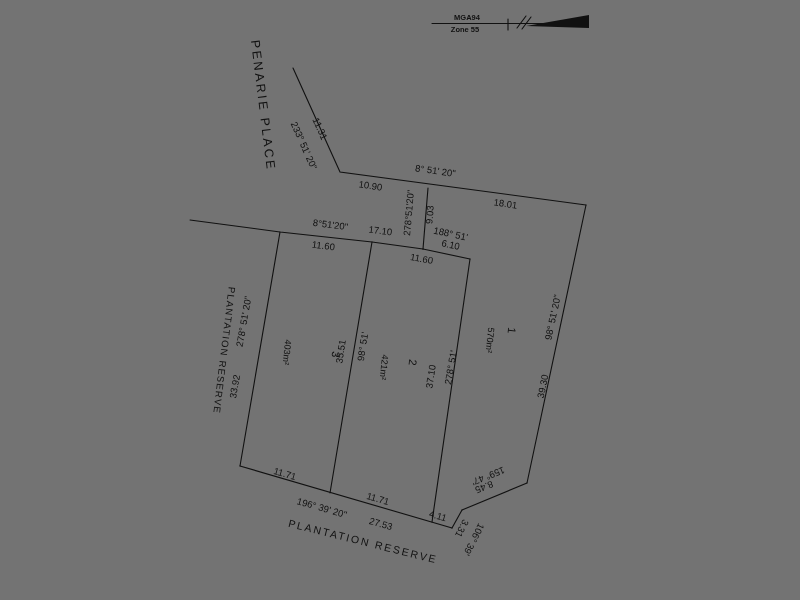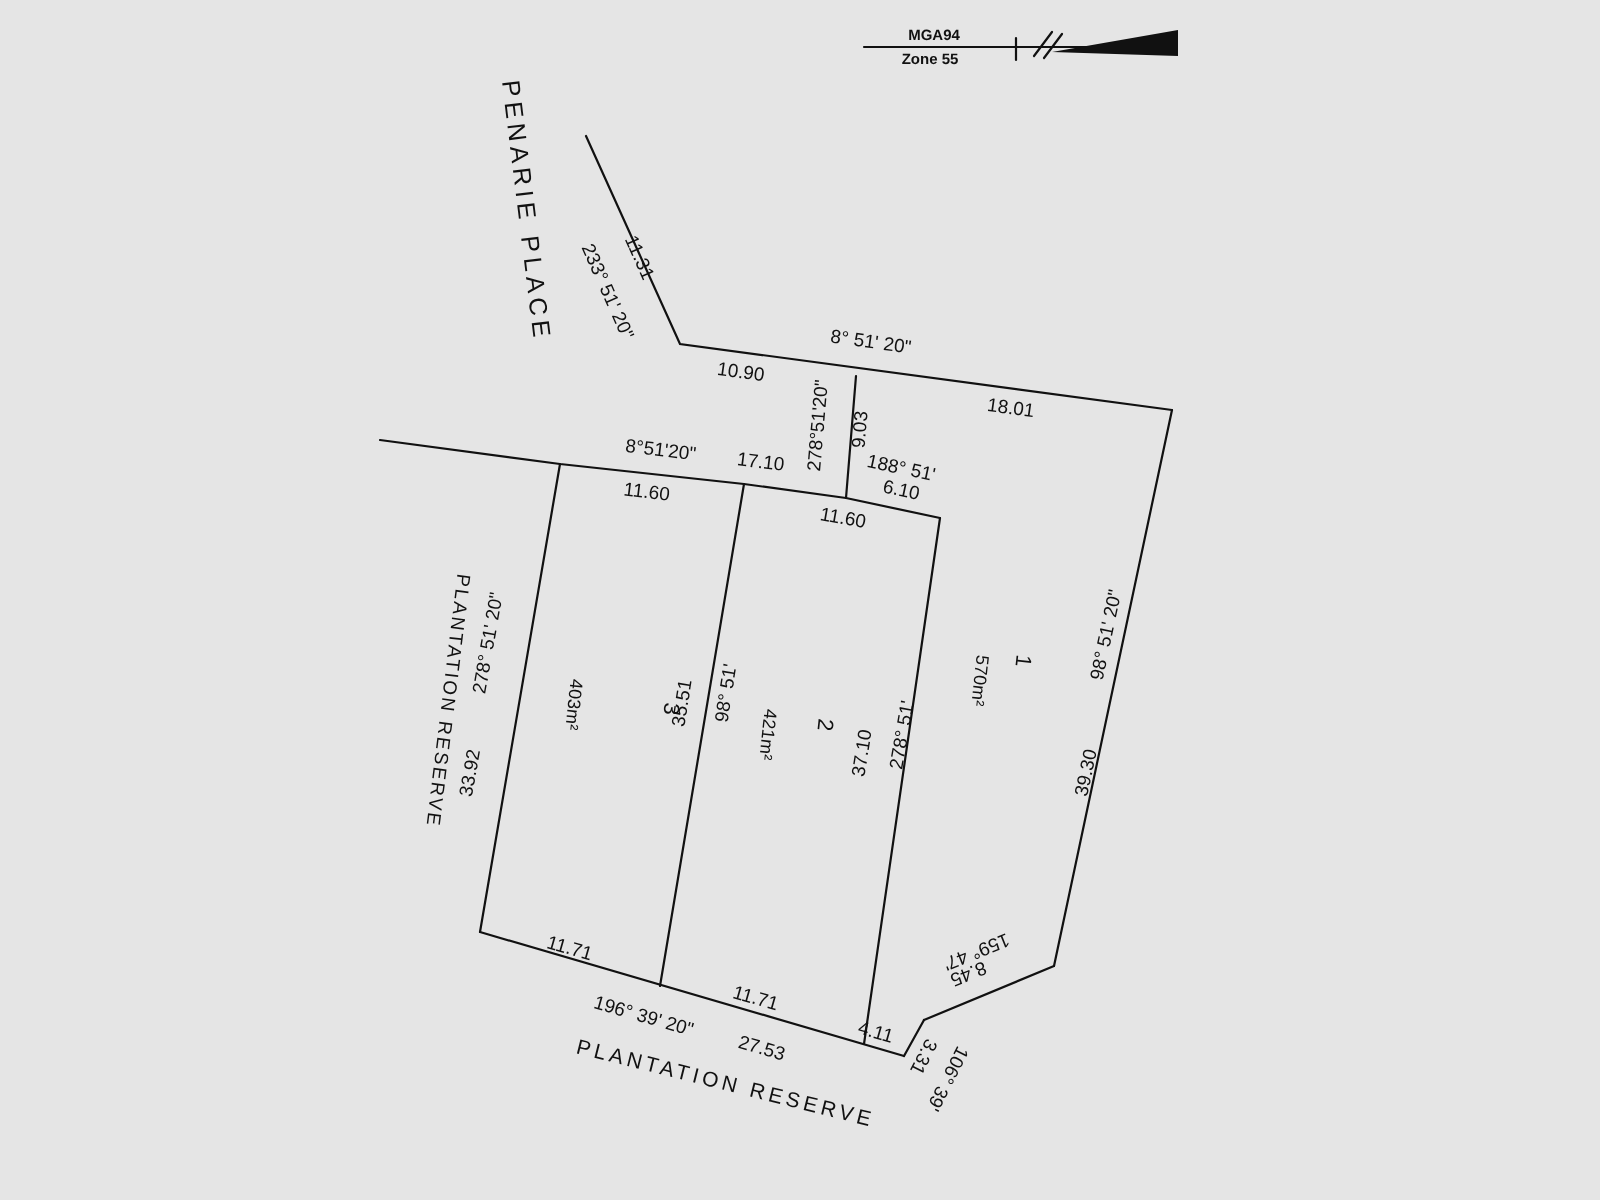--- a/index.html
+++ b/index.html
@@ -1,16 +1,16 @@
 <!DOCTYPE html>
 <html><head>
 <meta charset="utf-8">
 <style>
   html,body{margin:0;padding:0;background:#ffffff;}
-  #stage{position:relative;width:800px;height:600px;background:#e5e5e5;overflow:hidden;
+  #stage{position:relative;width:800px;height:600px;background:#737373;overflow:hidden;
          font-family:"Liberation Sans", sans-serif;}
   svg{display:block}
   text{fill:#111;font-family:"Liberation Sans", sans-serif;}
   .dim{font-size:9.5px;}
   .street{font-size:12.5px;letter-spacing:2.5px;}
   .street-sm{font-size:9.5px;letter-spacing:1.2px;}
   .street-b{font-size:10.5px;letter-spacing:2px;}
   .lotnum{font-size:11px;}
   .area{font-size:9px;}
   .compass{font-size:7.5px;font-weight:bold;}

